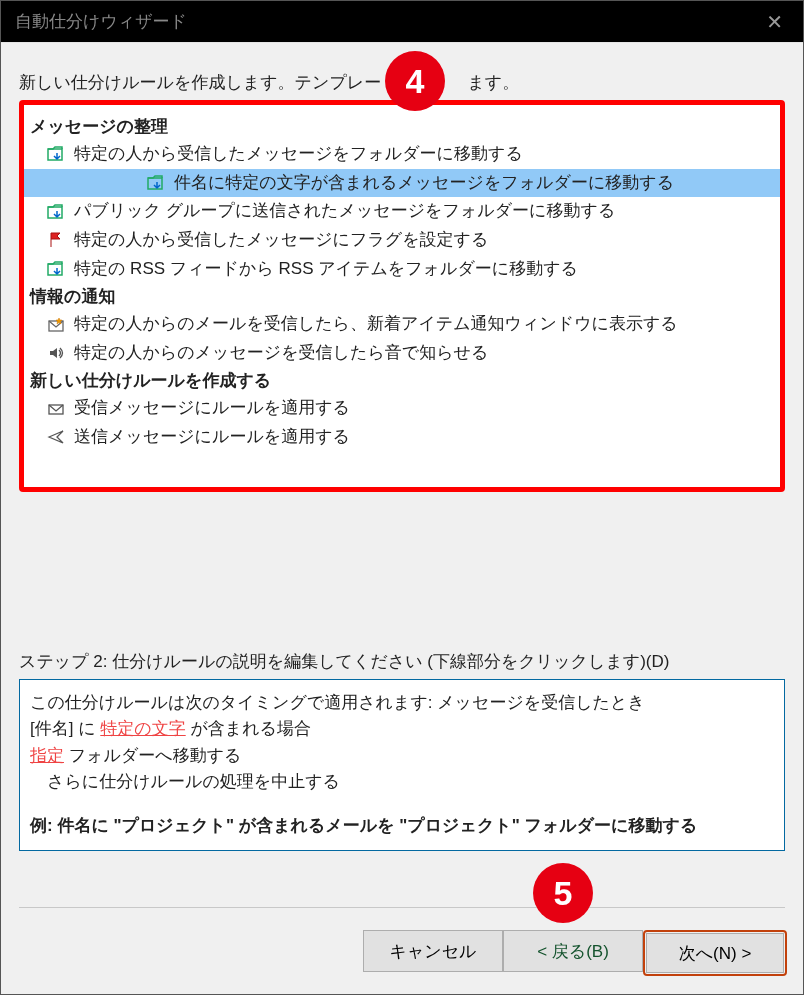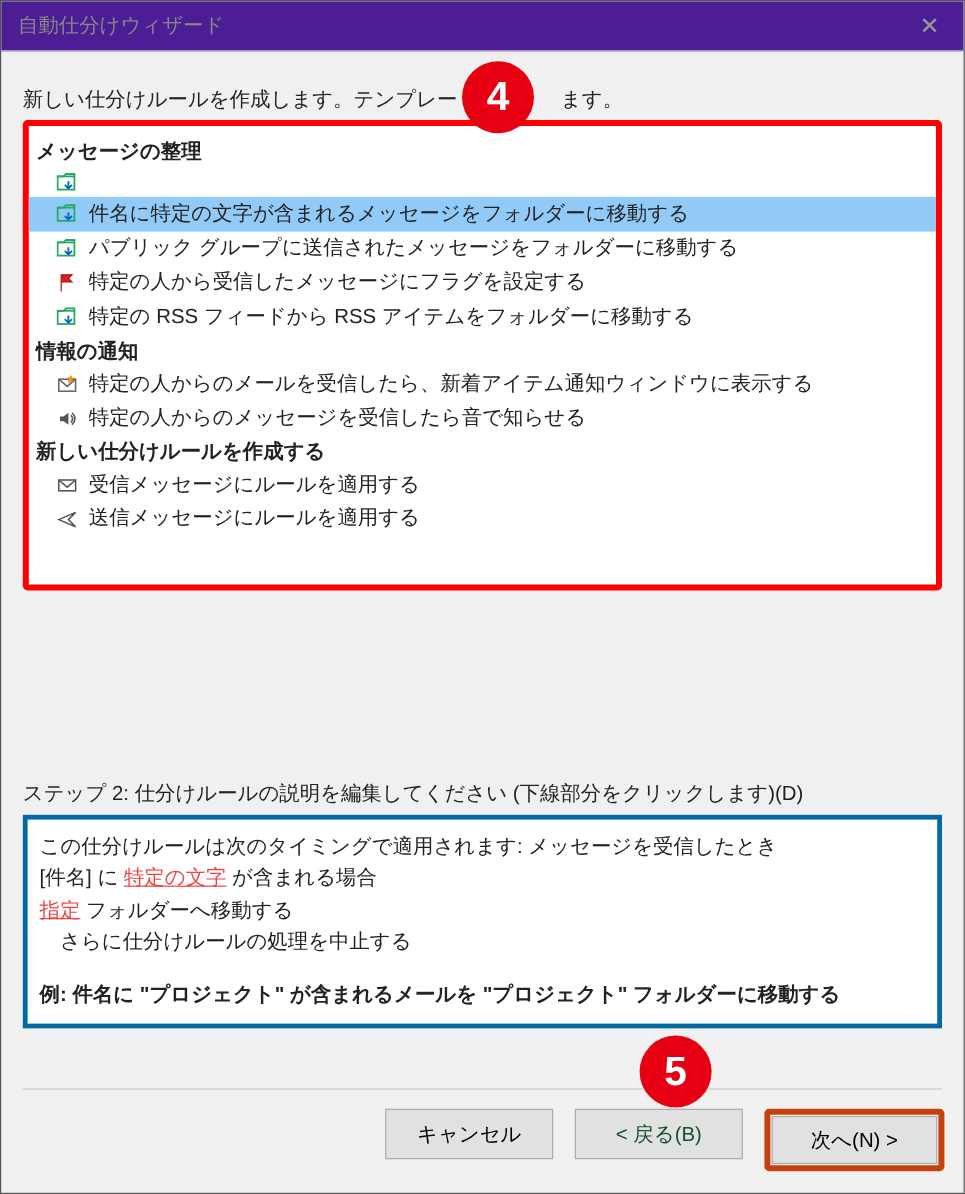--- a/index.html
+++ b/index.html
@@ -10,21 +10,21 @@
     height: 995px;
     background: #f0f0f0;
     font-family: "Yu Gothic UI", "Meiryo", sans-serif;
     font-size: 17px;
     color: #222;
     position: relative;
     border: 1px solid #555;
   }
   .titlebar {
     height: 42px;
-    background: #4c1d95;
+    background: #000000;
     border-bottom: 1px solid #e5e5e5;
     display: flex;
     align-items: center;
     justify-content: space-between;
     padding: 0 12px 0 14px;
     color: #888;
     font-size: 17px;
   }
   .close-x {
     font-size: 20px;
@@ -54,67 +54,67 @@
   .template-item {
     display: flex;
     align-items: center;
     padding: 2px 6px 2px 22px;
     gap: 8px;
     cursor: pointer;
     line-height: 1.45;
   }
   .template-item.selected {
     background: #91c9f7;
+    justify-content: center;
   }
   .icon-slot {
     width: 20px;
     height: 20px;
     display: inline-flex;
     align-items: center;
     justify-content: center;
     flex: 0 0 20px;
   }
   .icon-slot svg { width: 18px; height: 18px; }
 
   .step2-area {
     margin-top: 158px;
   }
   .desc-box {
     background: #fff;
-    border: 4px solid #0369a1;
+    border: 1px solid #0369a1;
     padding: 10px 10px;
     min-height: 166px;
     font-size: 17px;
     line-height: 1.55;
   }
   .link { color: #ef4444; text-decoration: underline; cursor: pointer; }
   .example { font-weight: bold; margin-top: 18px; }
 
   .button-row {
     position: absolute;
     bottom: 18px;
     right: 16px;
     display: flex;
-    gap: 18px;
   }
   .btn {
     width: 140px;
     height: 42px;
     background: #e1e1e1;
     border: 1px solid #adadad;
     font-size: 17px;
     font-family: inherit;
     cursor: pointer;
   }
   .btn:disabled {
     color: #14532d;
     cursor: default;
   }
   .btn-highlight-wrap {
-    border: 5px solid #c2410c;
+    border: 2px solid #c2410c;
     border-radius: 4px;
     padding: 1px;
   }
   .btn-highlight-wrap .btn {
     width: 138px;
     height: 40px;
   }
 
   .callout {
     position: absolute;
@@ -159,20 +159,21 @@
     <div class="section-header">メッセージの整理</div>
 
     <div class="template-item">
       <span class="icon-slot">
         <svg viewBox="0 0 18 18">
             <rect x="1" y="4" width="14" height="11" fill="none" stroke="#2a6" stroke-width="1.5"></rect>
             <path d="M1 4 L6 4 L8 2 L15 2 L15 4" fill="none" stroke="#2a6" stroke-width="1.5"></path>
             <path d="M10 8 L10 14 M7 11 L10 14 L13 11" fill="none" stroke="#06c" stroke-width="1.5"></path>
           </svg>
       </span>
+      <span>特定の人から受信したメッセージをフォルダーに移動する</span>
     </div>
 
     <div class="template-item selected">
       <span class="icon-slot">
         <svg viewBox="0 0 18 18">
             <rect x="1" y="4" width="14" height="11" fill="none" stroke="#2a6" stroke-width="1.5"></rect>
             <path d="M1 4 L6 4 L8 2 L15 2 L15 4" fill="none" stroke="#2a6" stroke-width="1.5"></path>
             <path d="M10 8 L10 14 M7 11 L10 14 L13 11" fill="none" stroke="#06c" stroke-width="1.5"></path>
           </svg>
       </span>

